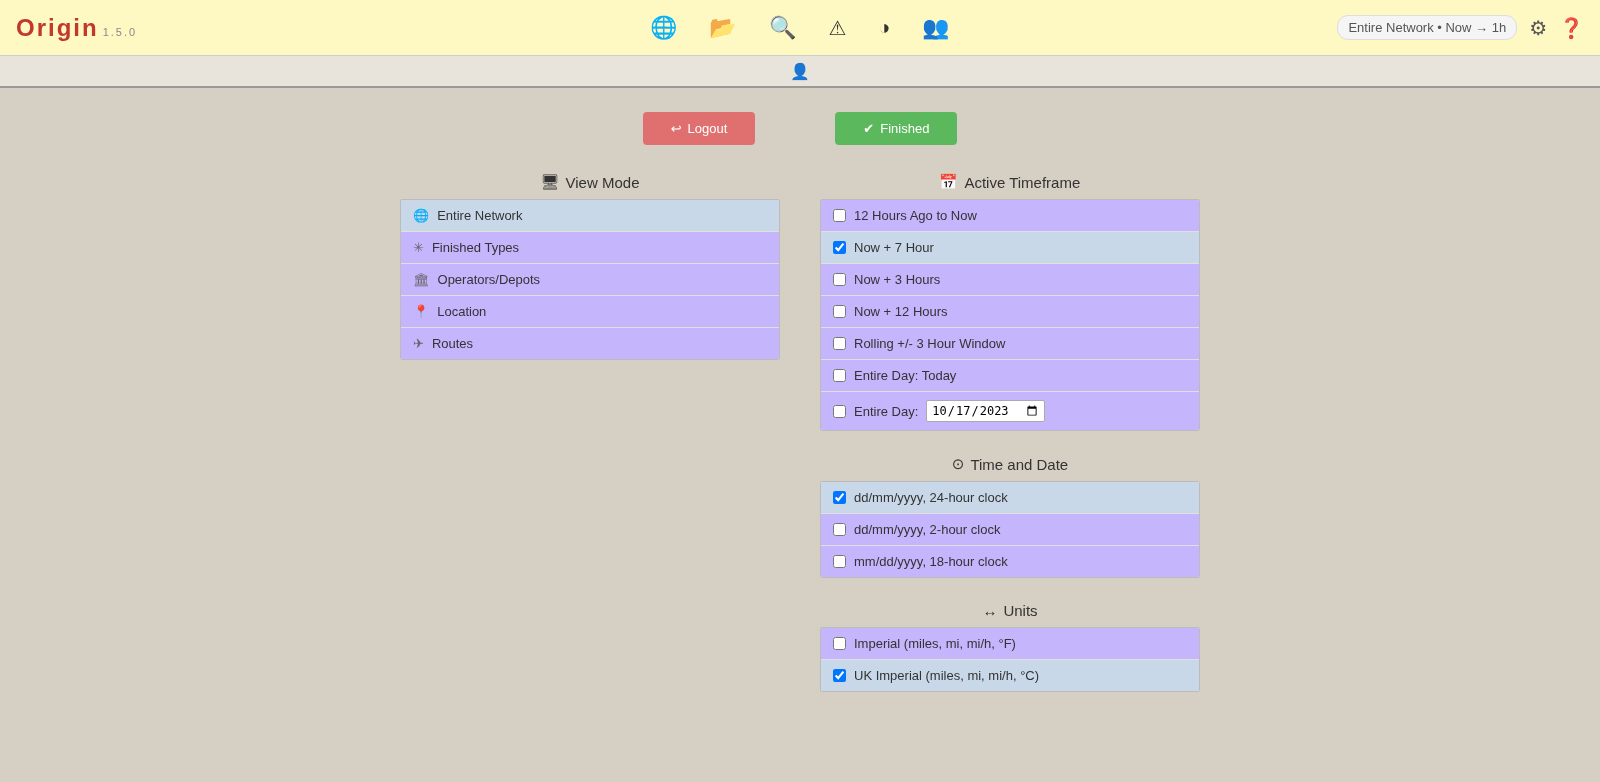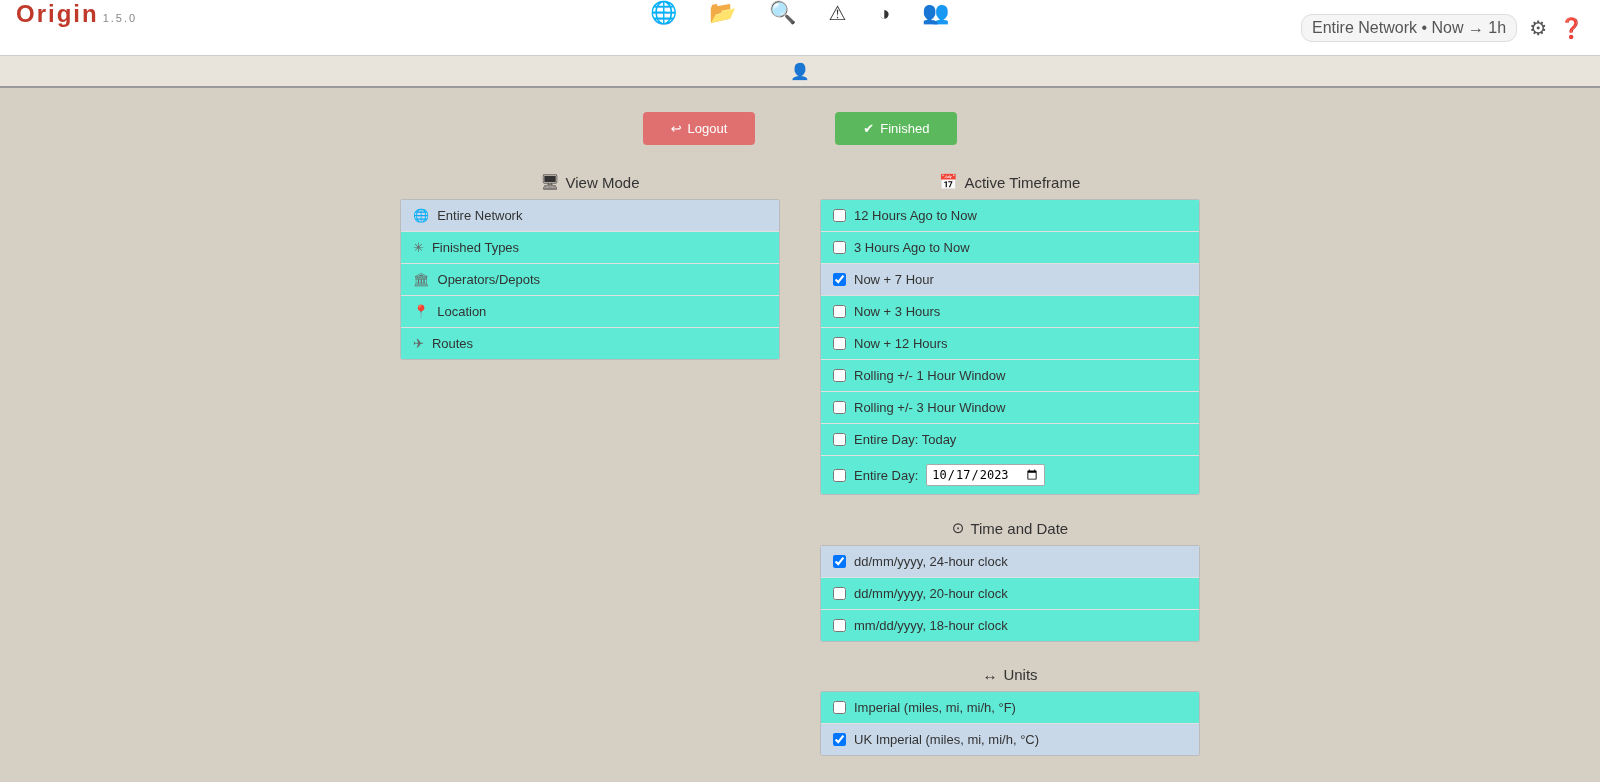--- a/index.html
+++ b/index.html
@@ -1,22 +1,23 @@
 <!DOCTYPE html>
 <html><head>
   <meta charset="utf-8">
   <style>
     * { box-sizing: border-box; margin: 0; padding: 0; }
     body { font-family: Arial, sans-serif; font-size: 13px; background: #d6cfc4; }
 
     
     .top-bar {
-      background: #ffffff;
+      background: #fef9c3;
       height: 56px;
       display: flex;
+      align-items: center;
       padding: 0 16px;
       border-bottom: 1px solid #ccc;
       position: relative;
     }
     .logo {
       font-size: 24px;
       font-weight: bold;
       color: #c0392b;
       letter-spacing: 2px;
     }
@@ -39,21 +40,21 @@
       color: #333;
       cursor: pointer;
     }
     .nav-right {
       margin-left: auto;
       display: flex;
       align-items: center;
       gap: 12px;
     }
     .nav-status {
-      font-size: 16px;
+      font-size: 13px;
       color: #555;
       background: #f5f5f5;
       border: 1px solid #ddd;
       padding: 4px 10px;
       border-radius: 11px;
     }
     .nav-gear, .nav-help {
       font-size: 20px;
       color: #555;
       cursor: pointer;
@@ -145,21 +146,21 @@
       margin-bottom: 20px;
       background: #fff;
     }
     .option-item {
       padding: 8px 12px;
       border-bottom: 1px solid #e0e0e0;
       display: flex;
       align-items: center;
       gap: 8px;
       cursor: pointer;
-      background: #5eead4;
+      background: #c4b5fd;
       font-size: 13px;
       color: #333;
     }
     .option-item:last-child { border-bottom: none; }
     .option-item.selected {
       background: #c8d8e8;
     }
     .option-item input[type="checkbox"] {
       margin: 0;
       cursor: pointer;
@@ -256,39 +257,31 @@
       <div class="right-section">
         <div class="section-title">
           <span>📅</span>
           <span>Active Timeframe</span>
         </div>
         <div class="option-list">
           <div class="option-item">
             <input type="checkbox" style="">
             <span>12 Hours Ago to Now</span>
           </div>
-          <div class="option-item">
-            <input type="checkbox" style="">
-            <span>3 Hours Ago to Now</span>
-          </div>
           <div class="option-item selected">
             <input type="checkbox" checked="" style="">
             <span>Now + 7 Hour</span>
           </div>
           <div class="option-item">
             <input type="checkbox" style="">
             <span>Now + 3 Hours</span>
           </div>
           <div class="option-item">
             <input type="checkbox" style="">
             <span>Now + 12 Hours</span>
-          </div>
-          <div class="option-item">
-            <input type="checkbox" style="">
-            <span>Rolling +/- 1 Hour Window</span>
           </div>
           <div class="option-item">
             <input type="checkbox" style="">
             <span>Rolling +/- 3 Hour Window</span>
           </div>
           <div class="option-item">
             <input type="checkbox" style="">
             <span>Entire Day: Today</span>
           </div>
           <div class="option-item">
@@ -304,21 +297,21 @@
           <span>⊙</span>
           <span>Time and Date</span>
         </div>
         <div class="option-list">
           <div class="option-item selected">
             <input type="checkbox" checked="" style="">
             <span>dd/mm/yyyy, 24-hour clock</span>
           </div>
           <div class="option-item">
             <input type="checkbox" style="">
-            <span>dd/mm/yyyy, 20-hour clock</span>
+            <span>dd/mm/yyyy, 2-hour clock</span>
           </div>
           <div class="option-item">
             <input type="checkbox" style="">
             <span>mm/dd/yyyy, 18-hour clock</span>
           </div>
         </div>
       </div>
 
       <div class="right-section">
         <div class="section-title">

